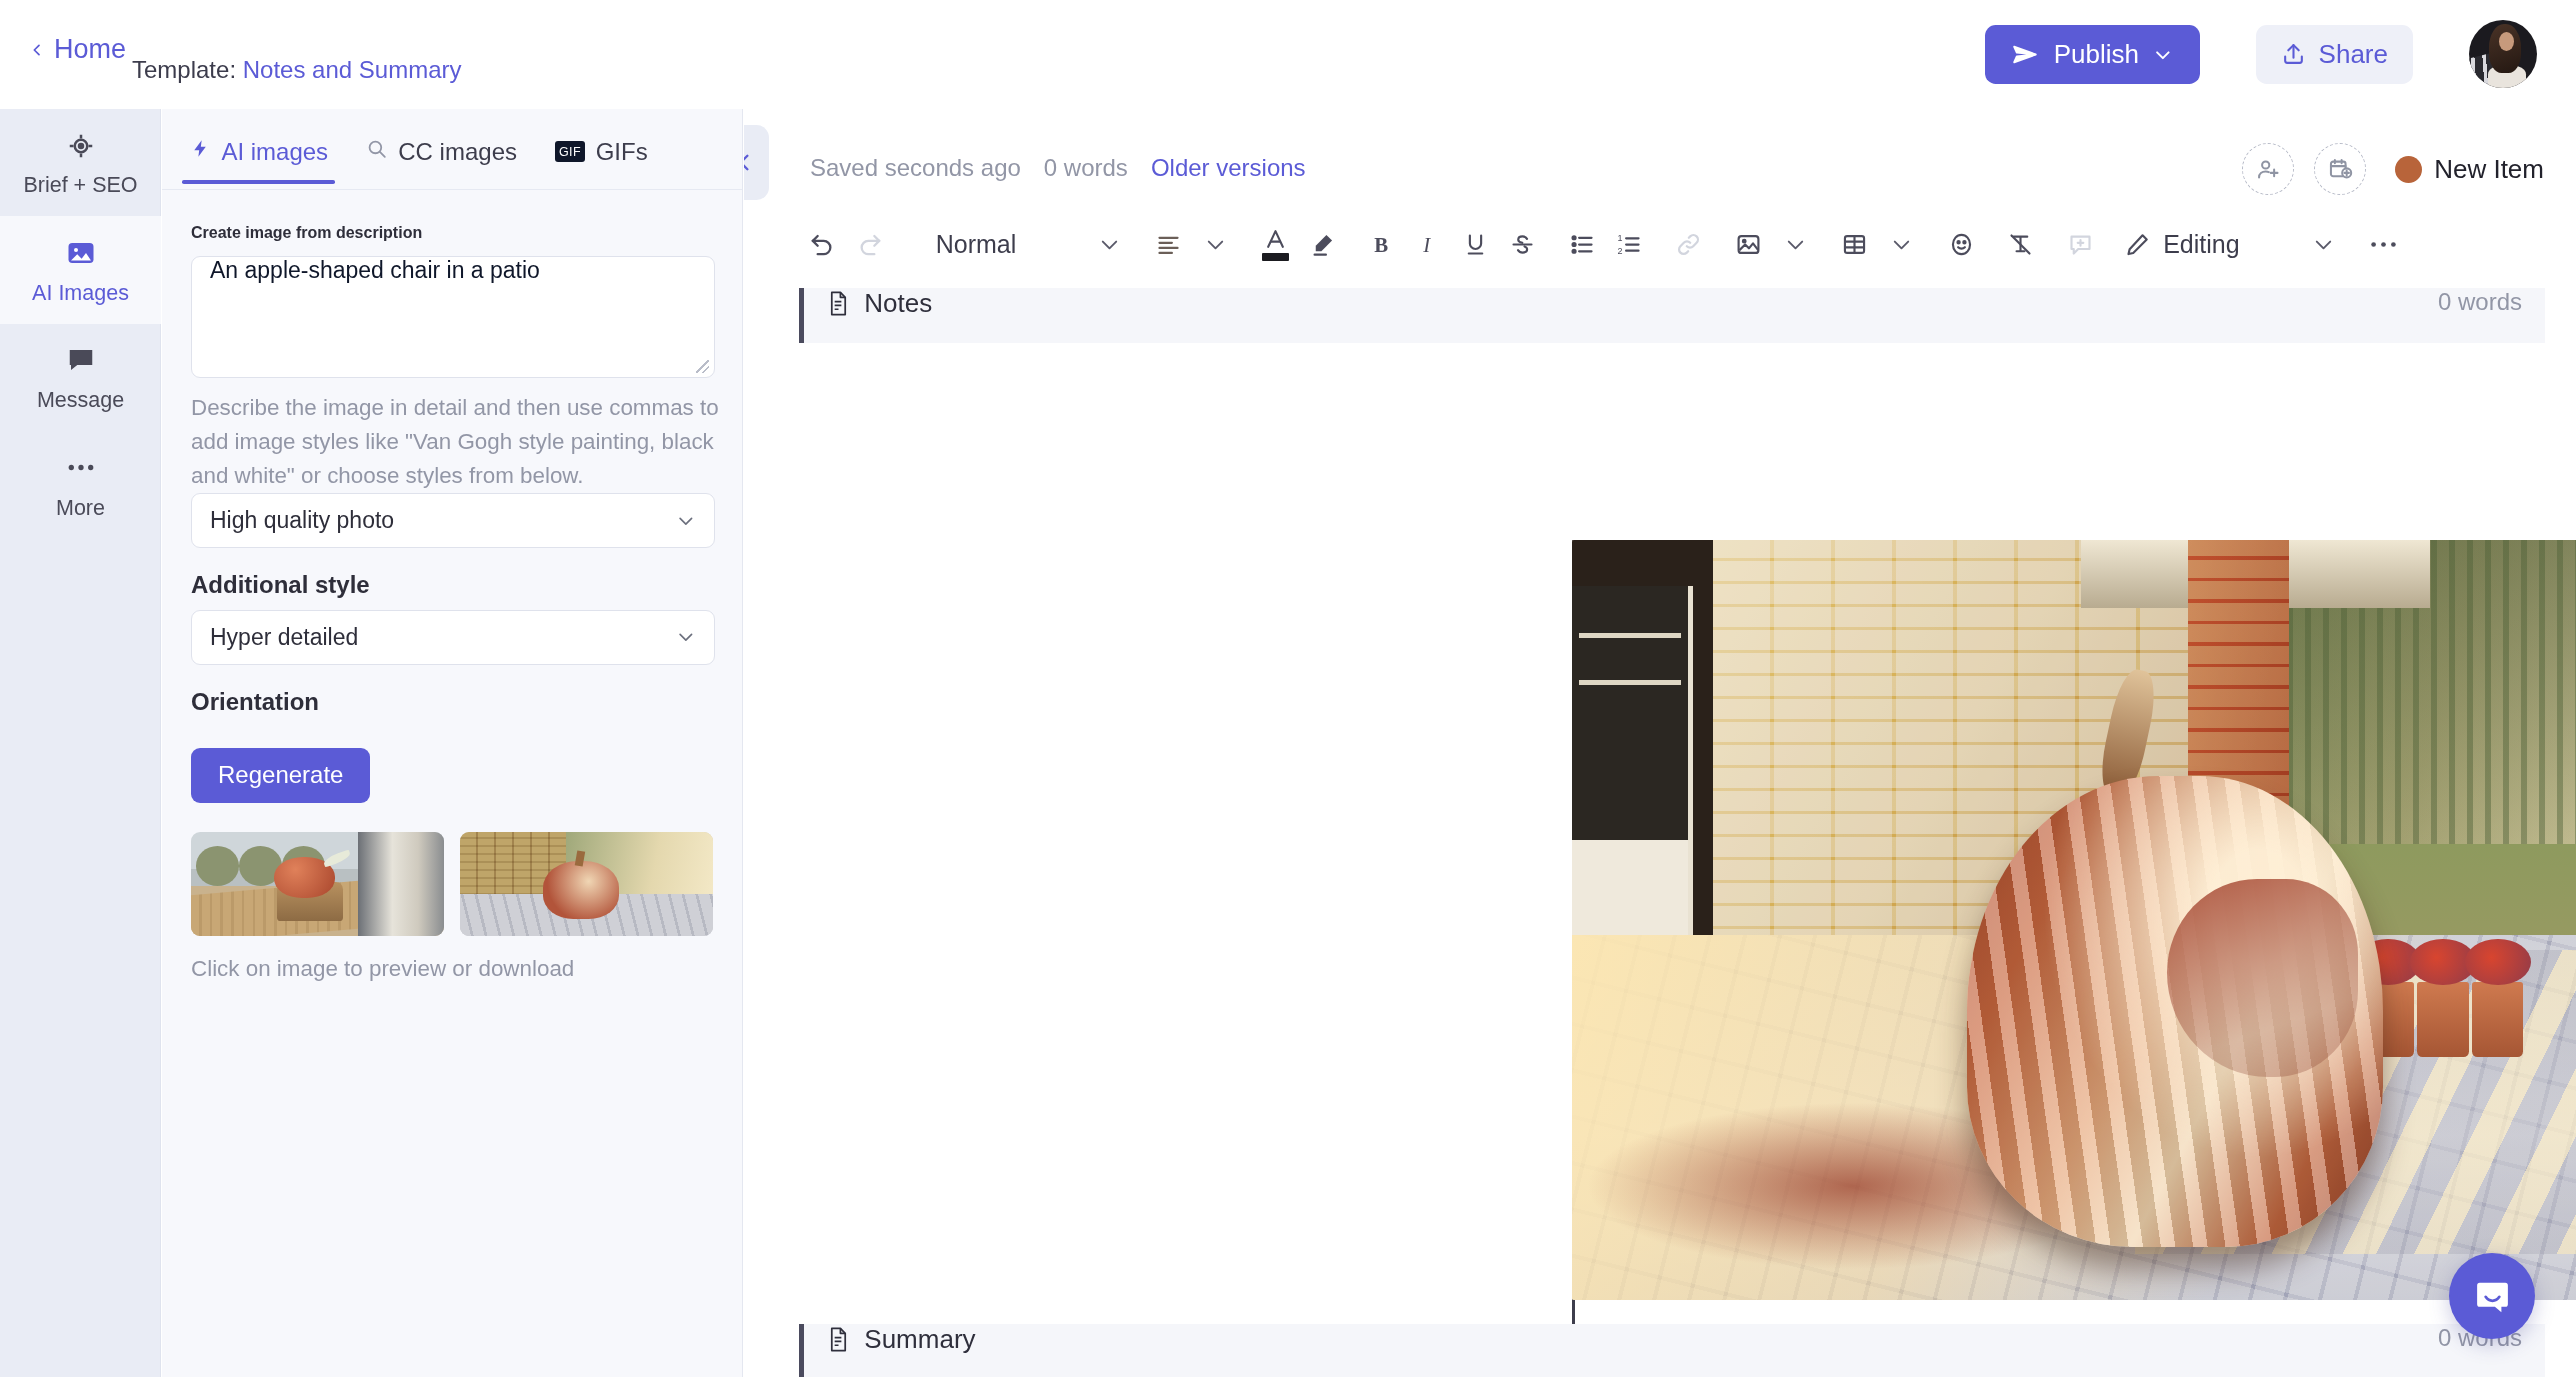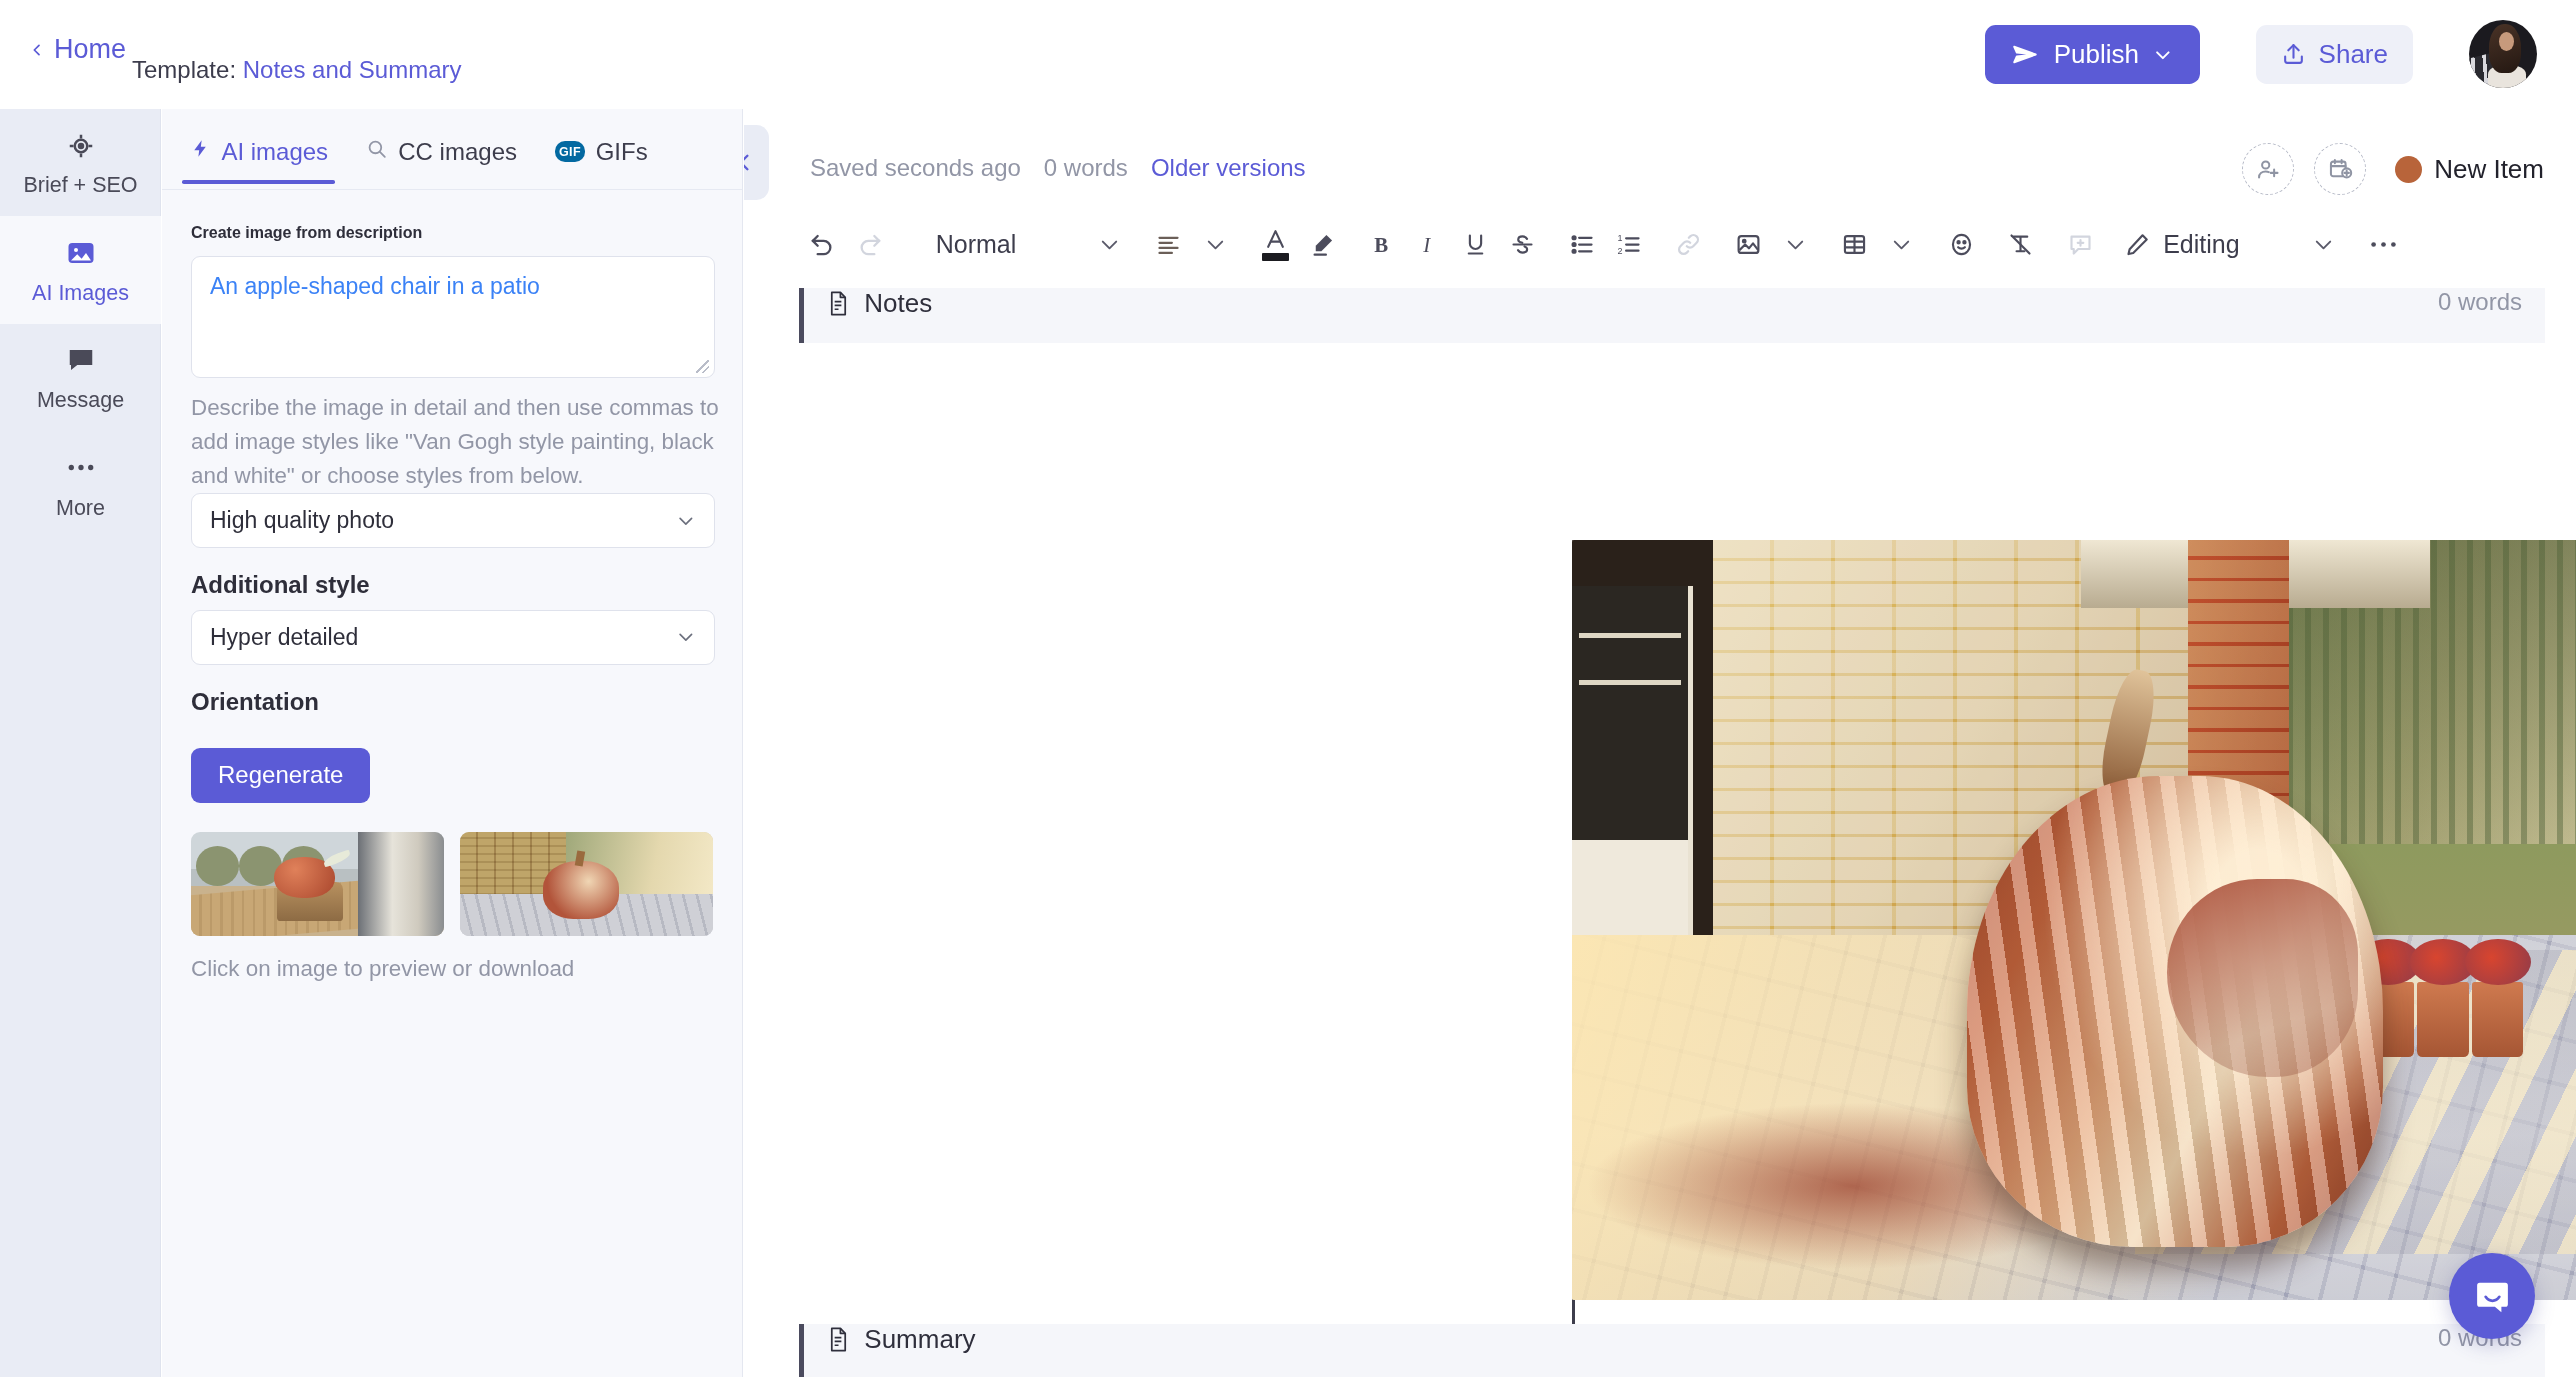--- a/index.html
+++ b/index.html
@@ -87,29 +87,29 @@
     display: flex; align-items: center; gap: 38px;
     padding: 23px 0 0 29px; height: 81px;
     border-bottom: 0.9px solid #e6e9f2;
   }
   .ptab { display:flex; align-items:center; gap:10.7px; font-size:24px; color:#3d3d4c;
     cursor:pointer; padding-bottom: 18px; position: relative; }
   .ptab.active { color:#5b5bd6; }
   .ptab.active::after { content:""; position:absolute; left:-9px; right:-7.2px; bottom:0;
     height:3.6px; background:#5b5bd6; border-radius:1.8px; }
   .gif-badge { display:inline-flex; align-items:center; justify-content:center;
-    width:30px; height:21.5px; background:#0369a1; color:#fff; border-radius:10px;
-    font-size:12.5px; font-weight:bold; letter-spacing:0.4px; }
+    width:30px; height:21.5px; background:#0f172a; color:#fff; border-radius:3px;
+    font-size:12.5px; font-weight:normal; letter-spacing:0.4px; }
 
   .panel-body { padding: 27px 29px 0 29px; }
   .field-title { font-size: 16px; font-weight: bold; color: #2e2e3a; margin: 7.2px 0 14.3px; }
   .prompt-box {
     width: 524px; height: 122px; background:#fff;
     border:0.9px solid #dfe2ec; border-radius:9px;
-    padding: 16px 18px; font-size: 23px; color:#3b82f6;
+    padding: 0 18px; font-size: 23px; color:#0f172a;
     position: relative; cursor: text;
   }
   .prompt-box .resize-grip {
     position:absolute; right:5.4px; bottom:4.5px; width:12.5px; height:12.5px;
     background:
       linear-gradient(135deg, transparent 0 45%, #b9bdc9 45% 55%, transparent 55% 100%),
       linear-gradient(135deg, transparent 0 70%, #b9bdc9 70% 80%, transparent 80% 100%);
   }
   .helper {
     font-size: 22.4px; line-height: 1.52; color:#9296a6; margin-top: 12.5px; width: 537px;

